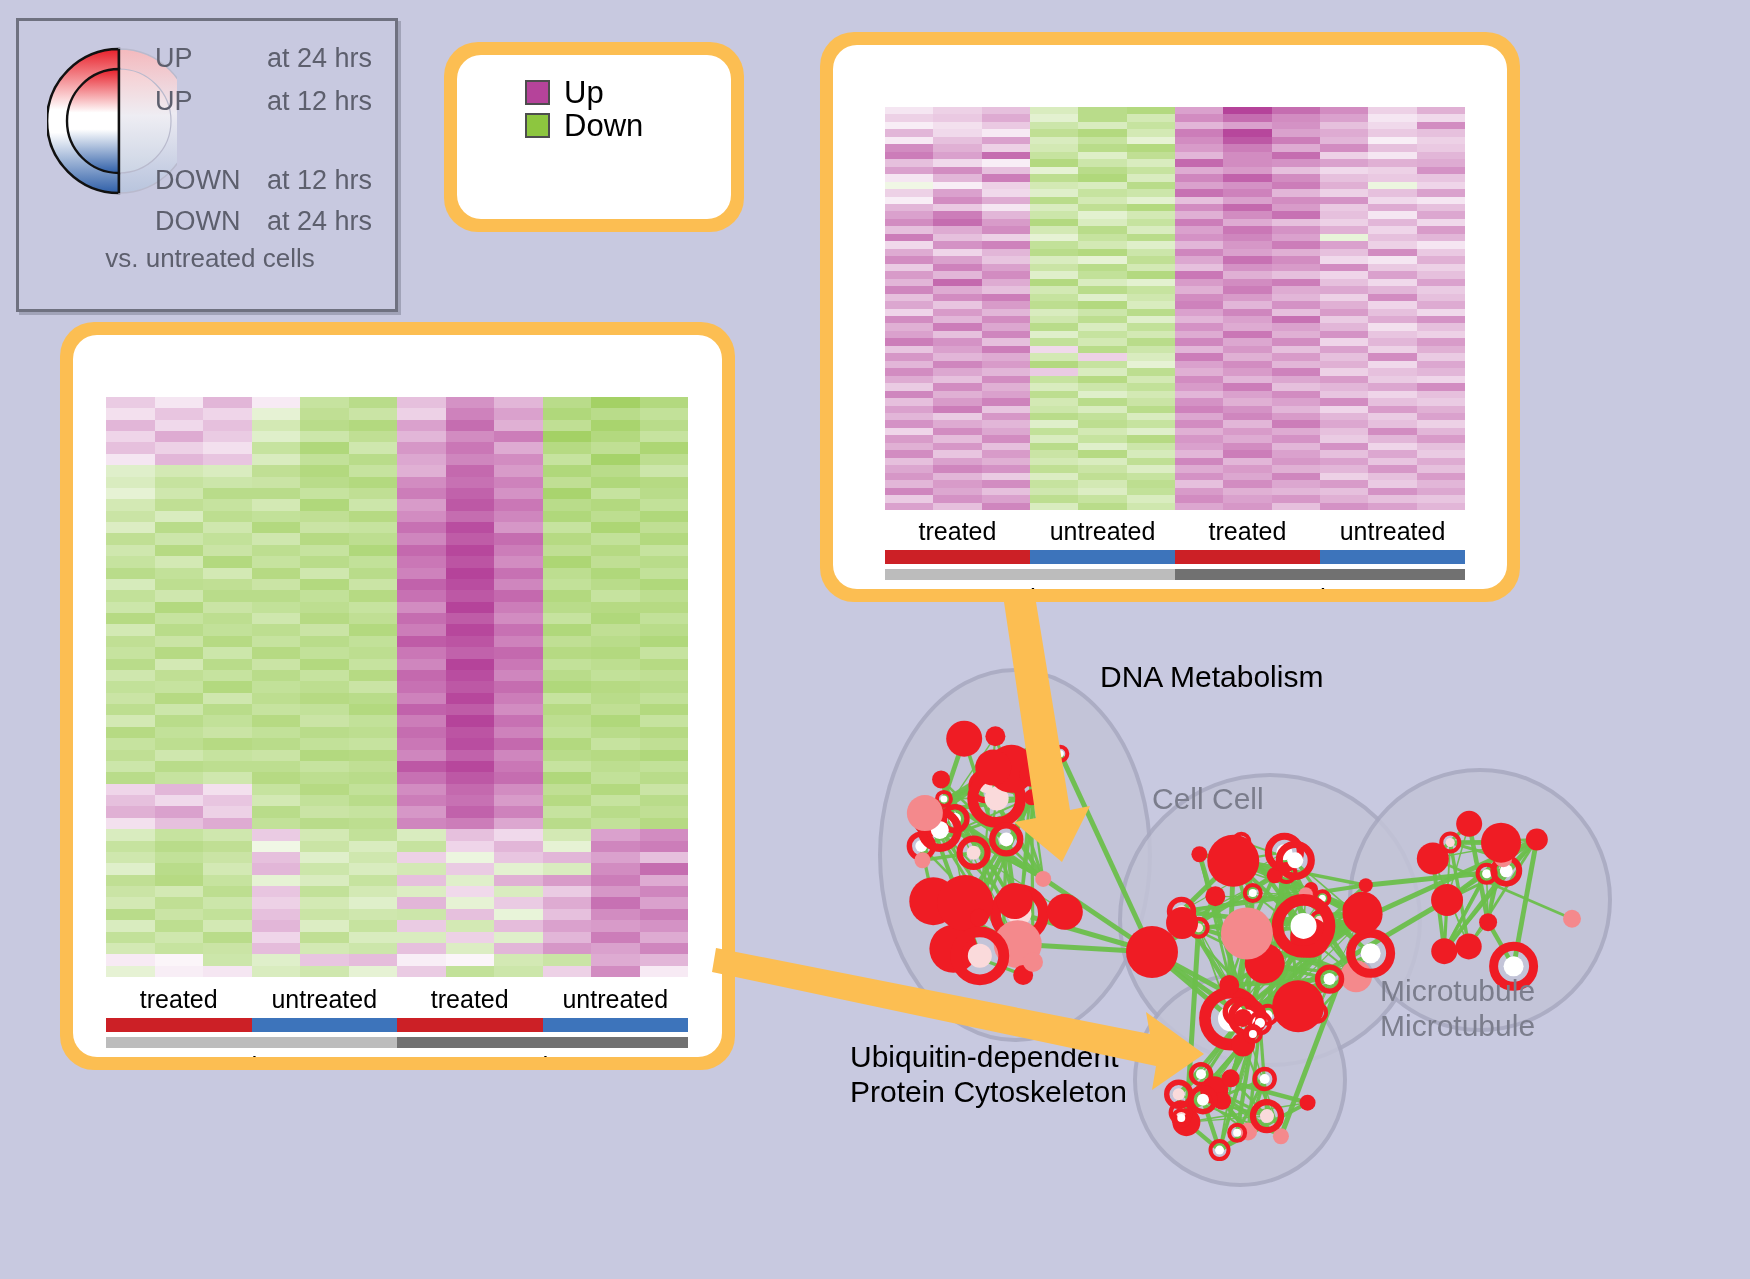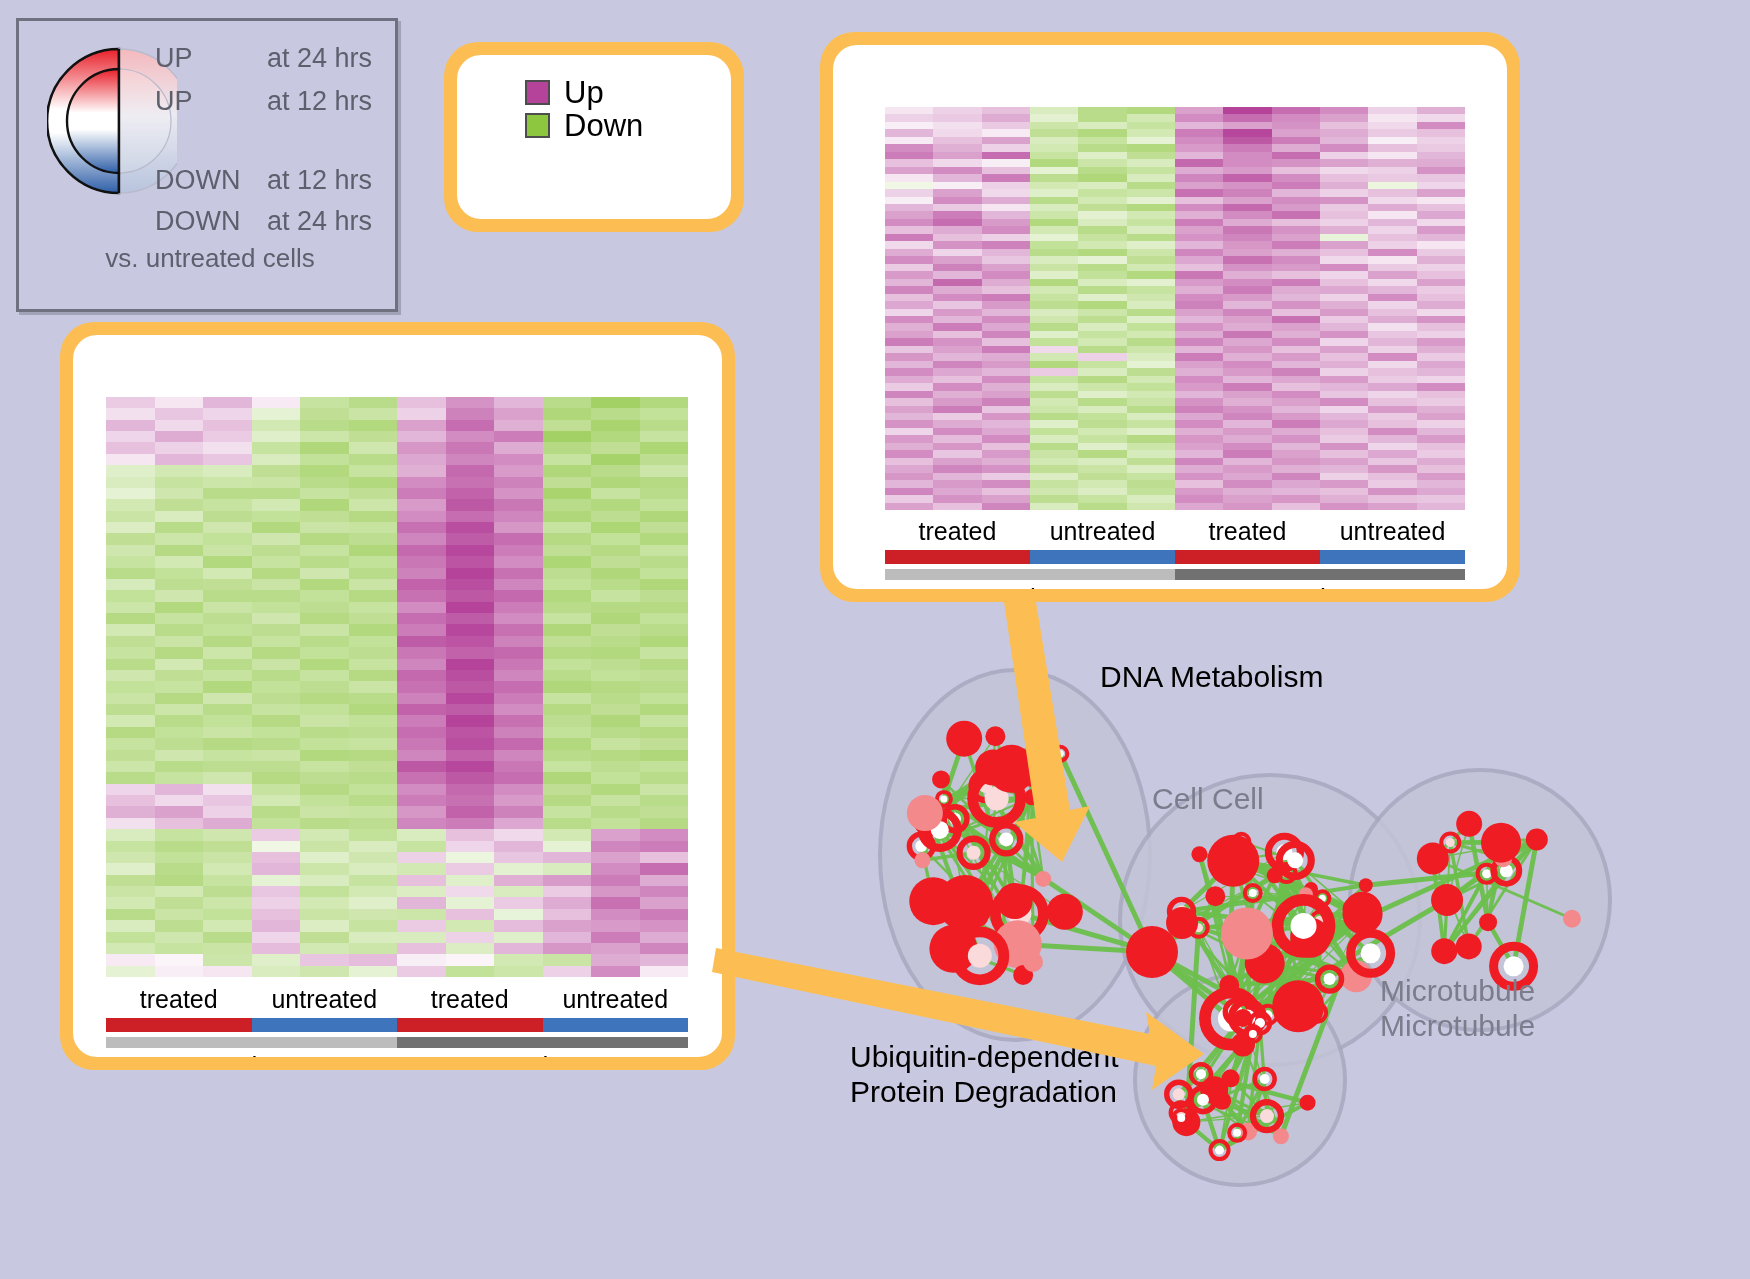--- a/index.html
+++ b/index.html
@@ -1925,21 +1925,21 @@
       </svg>
 
     <div class="net-label" id="lbl-dna">DNA Metabolism</div>
     <div class="net-label" id="lbl-cellcycle">Cell Cell</div>
     <div class="net-label" id="lbl-micro">
       <div>Microtubule</div>
       <div>Microtubule</div>
     </div>
     <div class="net-label" id="lbl-ubiq">
       <div>Ubiquitin-dependent</div>
-      <div>Protein Degradation</div>
+      <div>Protein Cytoskeleton</div>
     </div>
   </div>
 
   <svg id="connectors" width="1750" height="1279" viewBox="0 0 1750 1279" style="position:absolute;left:0;top:0;pointer-events:none;">
     <g fill="#fcbe52">
 
       <path d="M 1004,602 L 1036,602 L 1070,810 L 1090,806 L 1062,862 L 1014,822 L 1036,818 Z"></path>
 
       <path d="M 716,948 L 1150,1034 L 1146,1012 L 1204,1054 L 1152,1090 L 1156,1066 L 712,972 Z"></path>
     </g>

